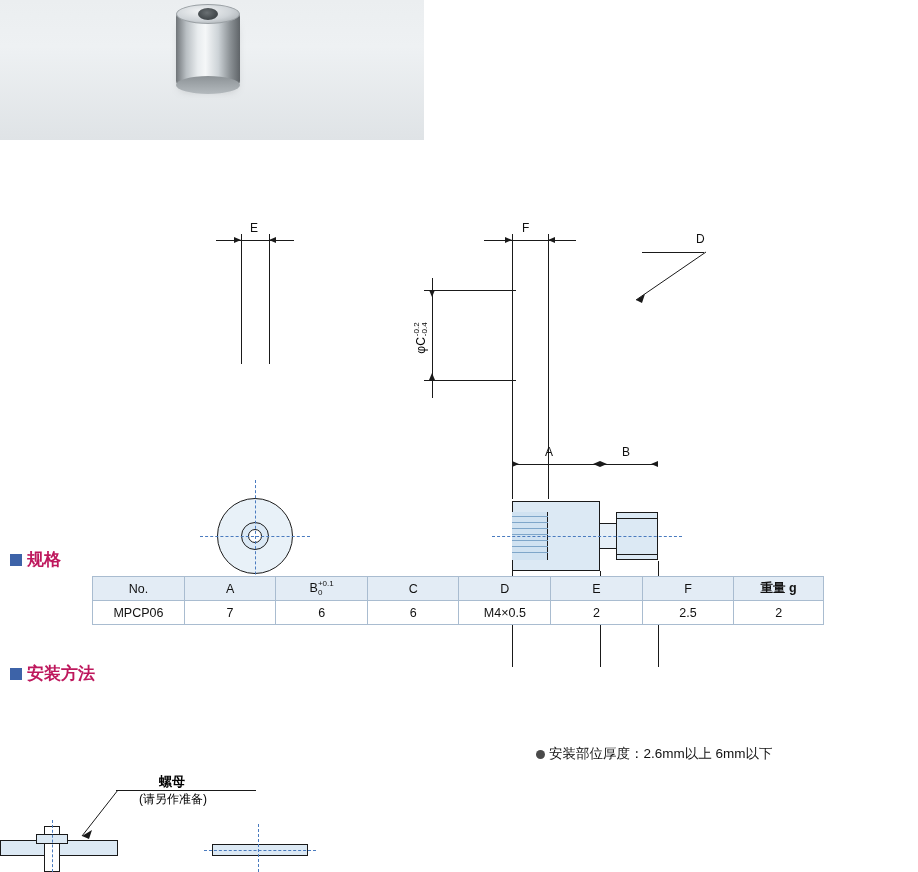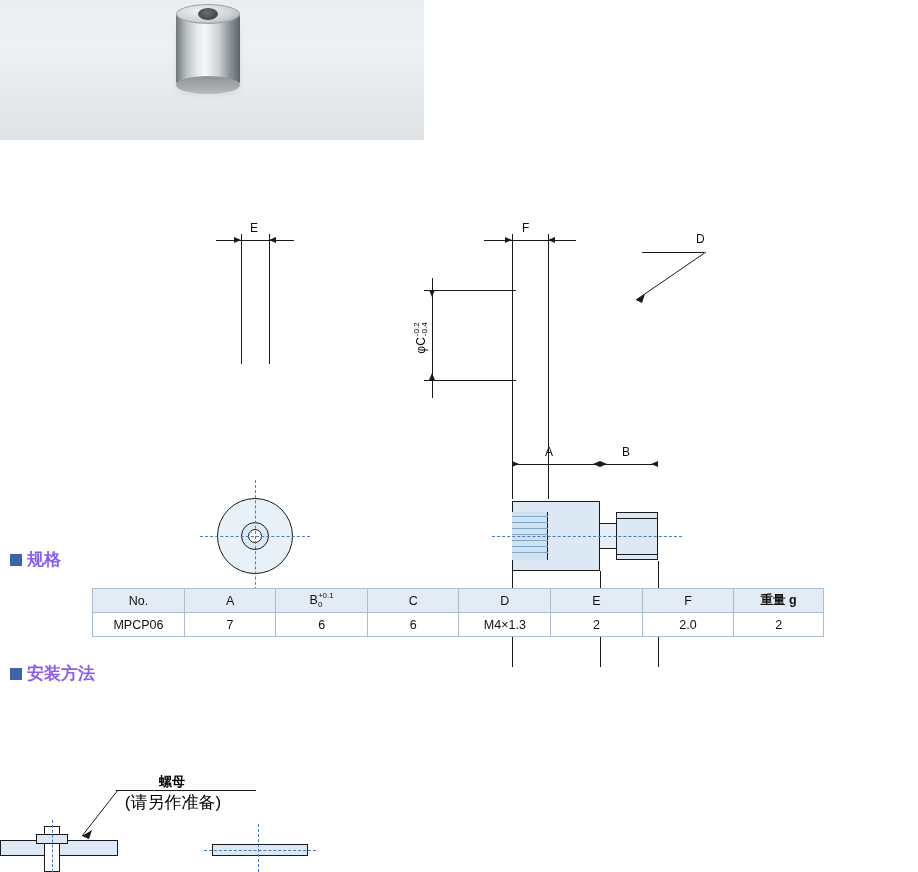--- a/index.html
+++ b/index.html
@@ -97,49 +97,49 @@
     position: absolute; left: 616px; top: 322px; width: 42px; height: 48px;
     border: 1px solid #1a1a1a; background: #dce9f4;
   }
   .side-neck {
     position: absolute; left: 600px; top: 333px; width: 16px; height: 26px;
     border-top: 1px solid #1a1a1a; border-bottom: 1px solid #1a1a1a; background: #e6eff7;
   }
 
   
   .sec-head {
-    position: absolute; font-size: 17px; font-weight: bold; color: #8b5cf6;
+    position: absolute; font-size: 17px; font-weight: bold; color: #be185d;
     display: flex; align-items: center; gap: 5px;
   }
   .sec-head .sq {
     width: 12px; height: 12px; background: #3d63a8; display: inline-block;
   }
 
   
   .spec-table {
     position: absolute; left: 92px; top: 576px; width: 732px;
-    border-collapse: collapse; font-size: 12.5px; margin-top: 12px;
+    border-collapse: collapse; font-size: 12.5px;
   }
   .spec-table th, .spec-table td {
     border: 1px solid #a9bcd0; text-align: center; height: 24px; font-weight: normal;
     color: #111;
   }
   .spec-table thead th { background: #e3ecf5; }
   .spec-table tbody td { background: #ffffff; }
   .spec-table .last { font-weight: bold; }
 
   
   .note-text {
     position: absolute; font-size: 14px; color: #111;
   }
   .bullet-item { position: absolute; font-size: 13.5px; color: #111; display:flex; align-items:center; gap:4px;}
   .bullet-item .dot { width: 9px; height: 9px; border-radius: 50%; background: #4a4a4a; display:inline-block;}
 
   .nut-label { position: absolute; font-size: 13px; font-weight: bold; text-align: center; }
-  .nut-sub { position: absolute; font-size: 17px; text-align: center; }
+  .nut-sub { position: absolute; font-size: 12px; text-align: center; }
 
   .bot-draw { position: absolute; }
   .plate { position:absolute; border:1px solid #1a1a1a; background:#dce9f4; }
   .plate-white { position:absolute; border:1px solid #1a1a1a; background:#ffffff; }
 </style>
 </head>
 <body>
 
 <div class="page">
 
@@ -250,34 +250,38 @@
         <th style="width:92px;">F</th>
         <th style="width:90px;" class="last">重量 g</th>
       </tr>
     </thead>
     <tbody>
       <tr>
         <td>MPCP06</td>
         <td>7</td>
         <td>6</td>
         <td>6</td>
-        <td>M4×1.3</td>
+        <td>M4×0.5</td>
         <td>2</td>
-        <td>2.0</td>
+        <td>2.5</td>
         <td>2</td>
       </tr>
     </tbody>
   </table>
 
   <div class="sec-head" style="left:10px; top:662px;">
     <span class="sq"></span>
     <span>安装方法</span>
   </div>
 
 
+  <div class="bullet-item" style="left:536px; top:745px;">
+    <span class="dot"></span>
+    <span>安装部位厚度：2.6mm以上 6mm以下</span>
+  </div>
 
   <div class="nut-label" style="left:140px; top:773px; width:64px;">螺母</div>
   <div class="nut-sub" style="left:120px; top:791px; width:106px;">(请另作准备)</div>
   <div class="dl h" style="left:116px; top:790px; width:140px;"></div>
   <svg style="position:absolute; left:70px; top:788px; width:60px; height:56px;">
     <line x1="48" y1="2" x2="12" y2="48" stroke="#1a1a1a" stroke-width="1"></line>
     <polygon points="12,48 22,42 19,51" fill="#1a1a1a"></polygon>
   </svg>
 
   <div class="bot-draw" style="left:0; top:820px; width:320px; height:52px;">

